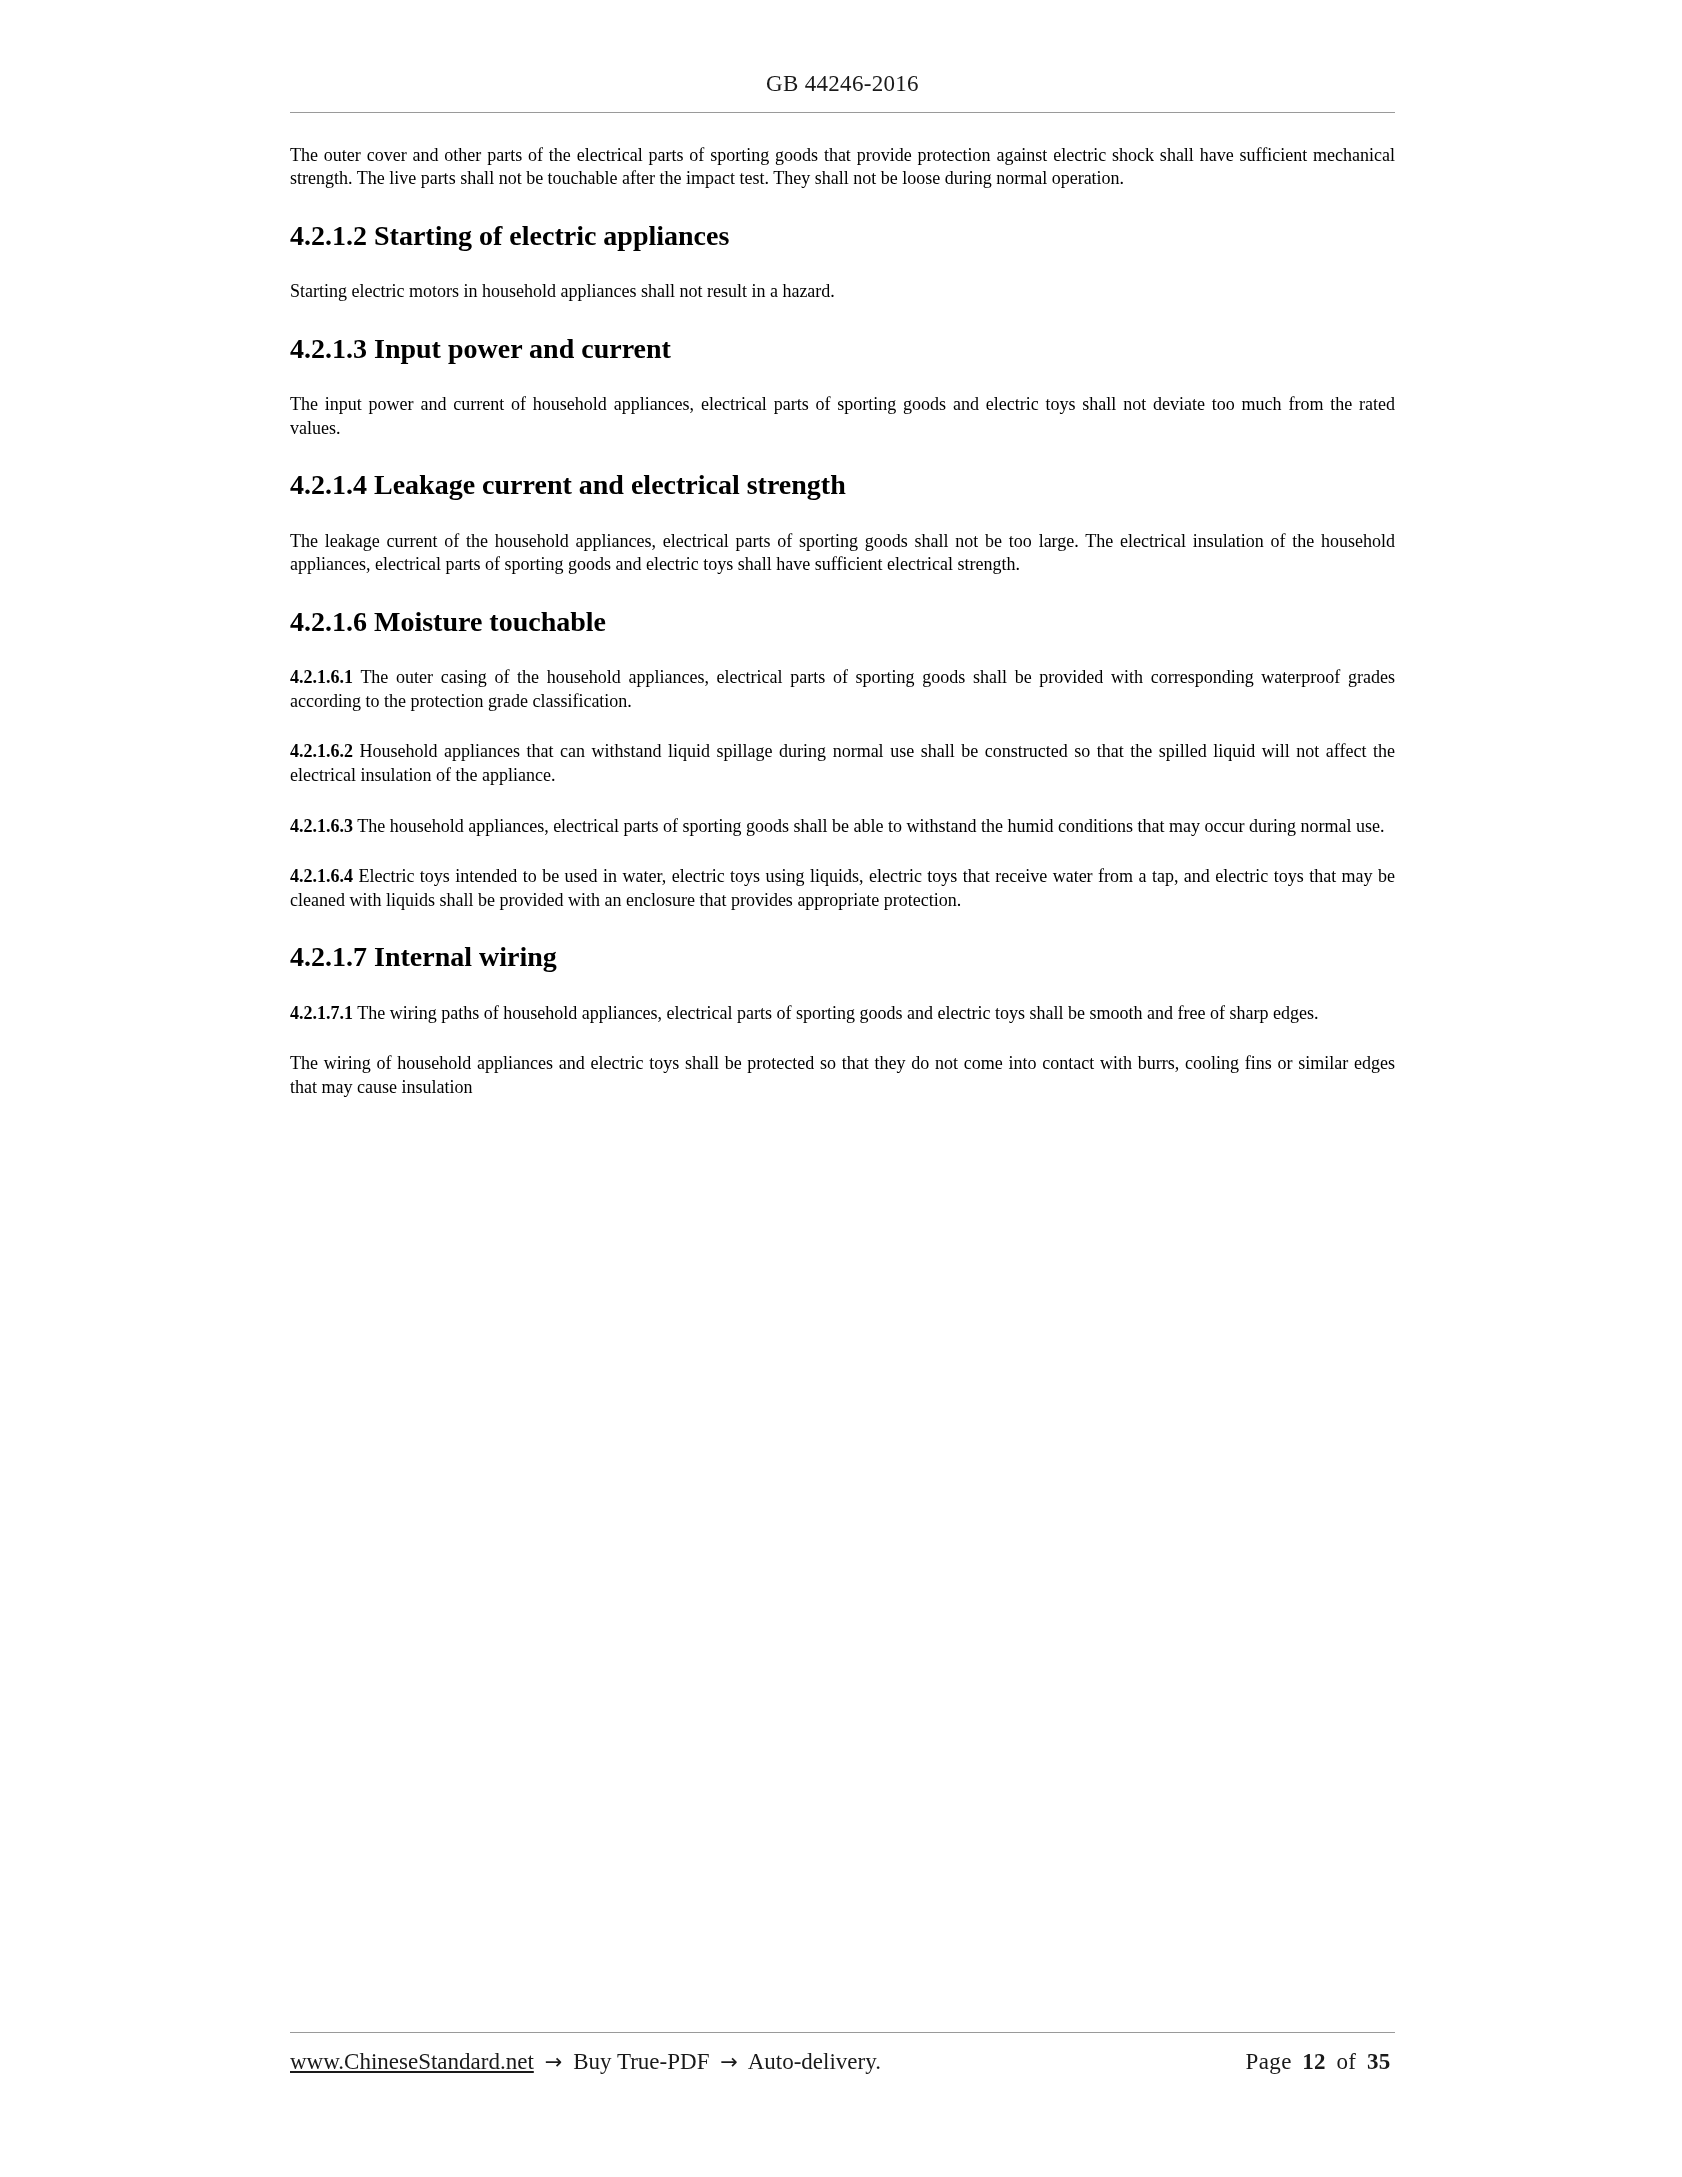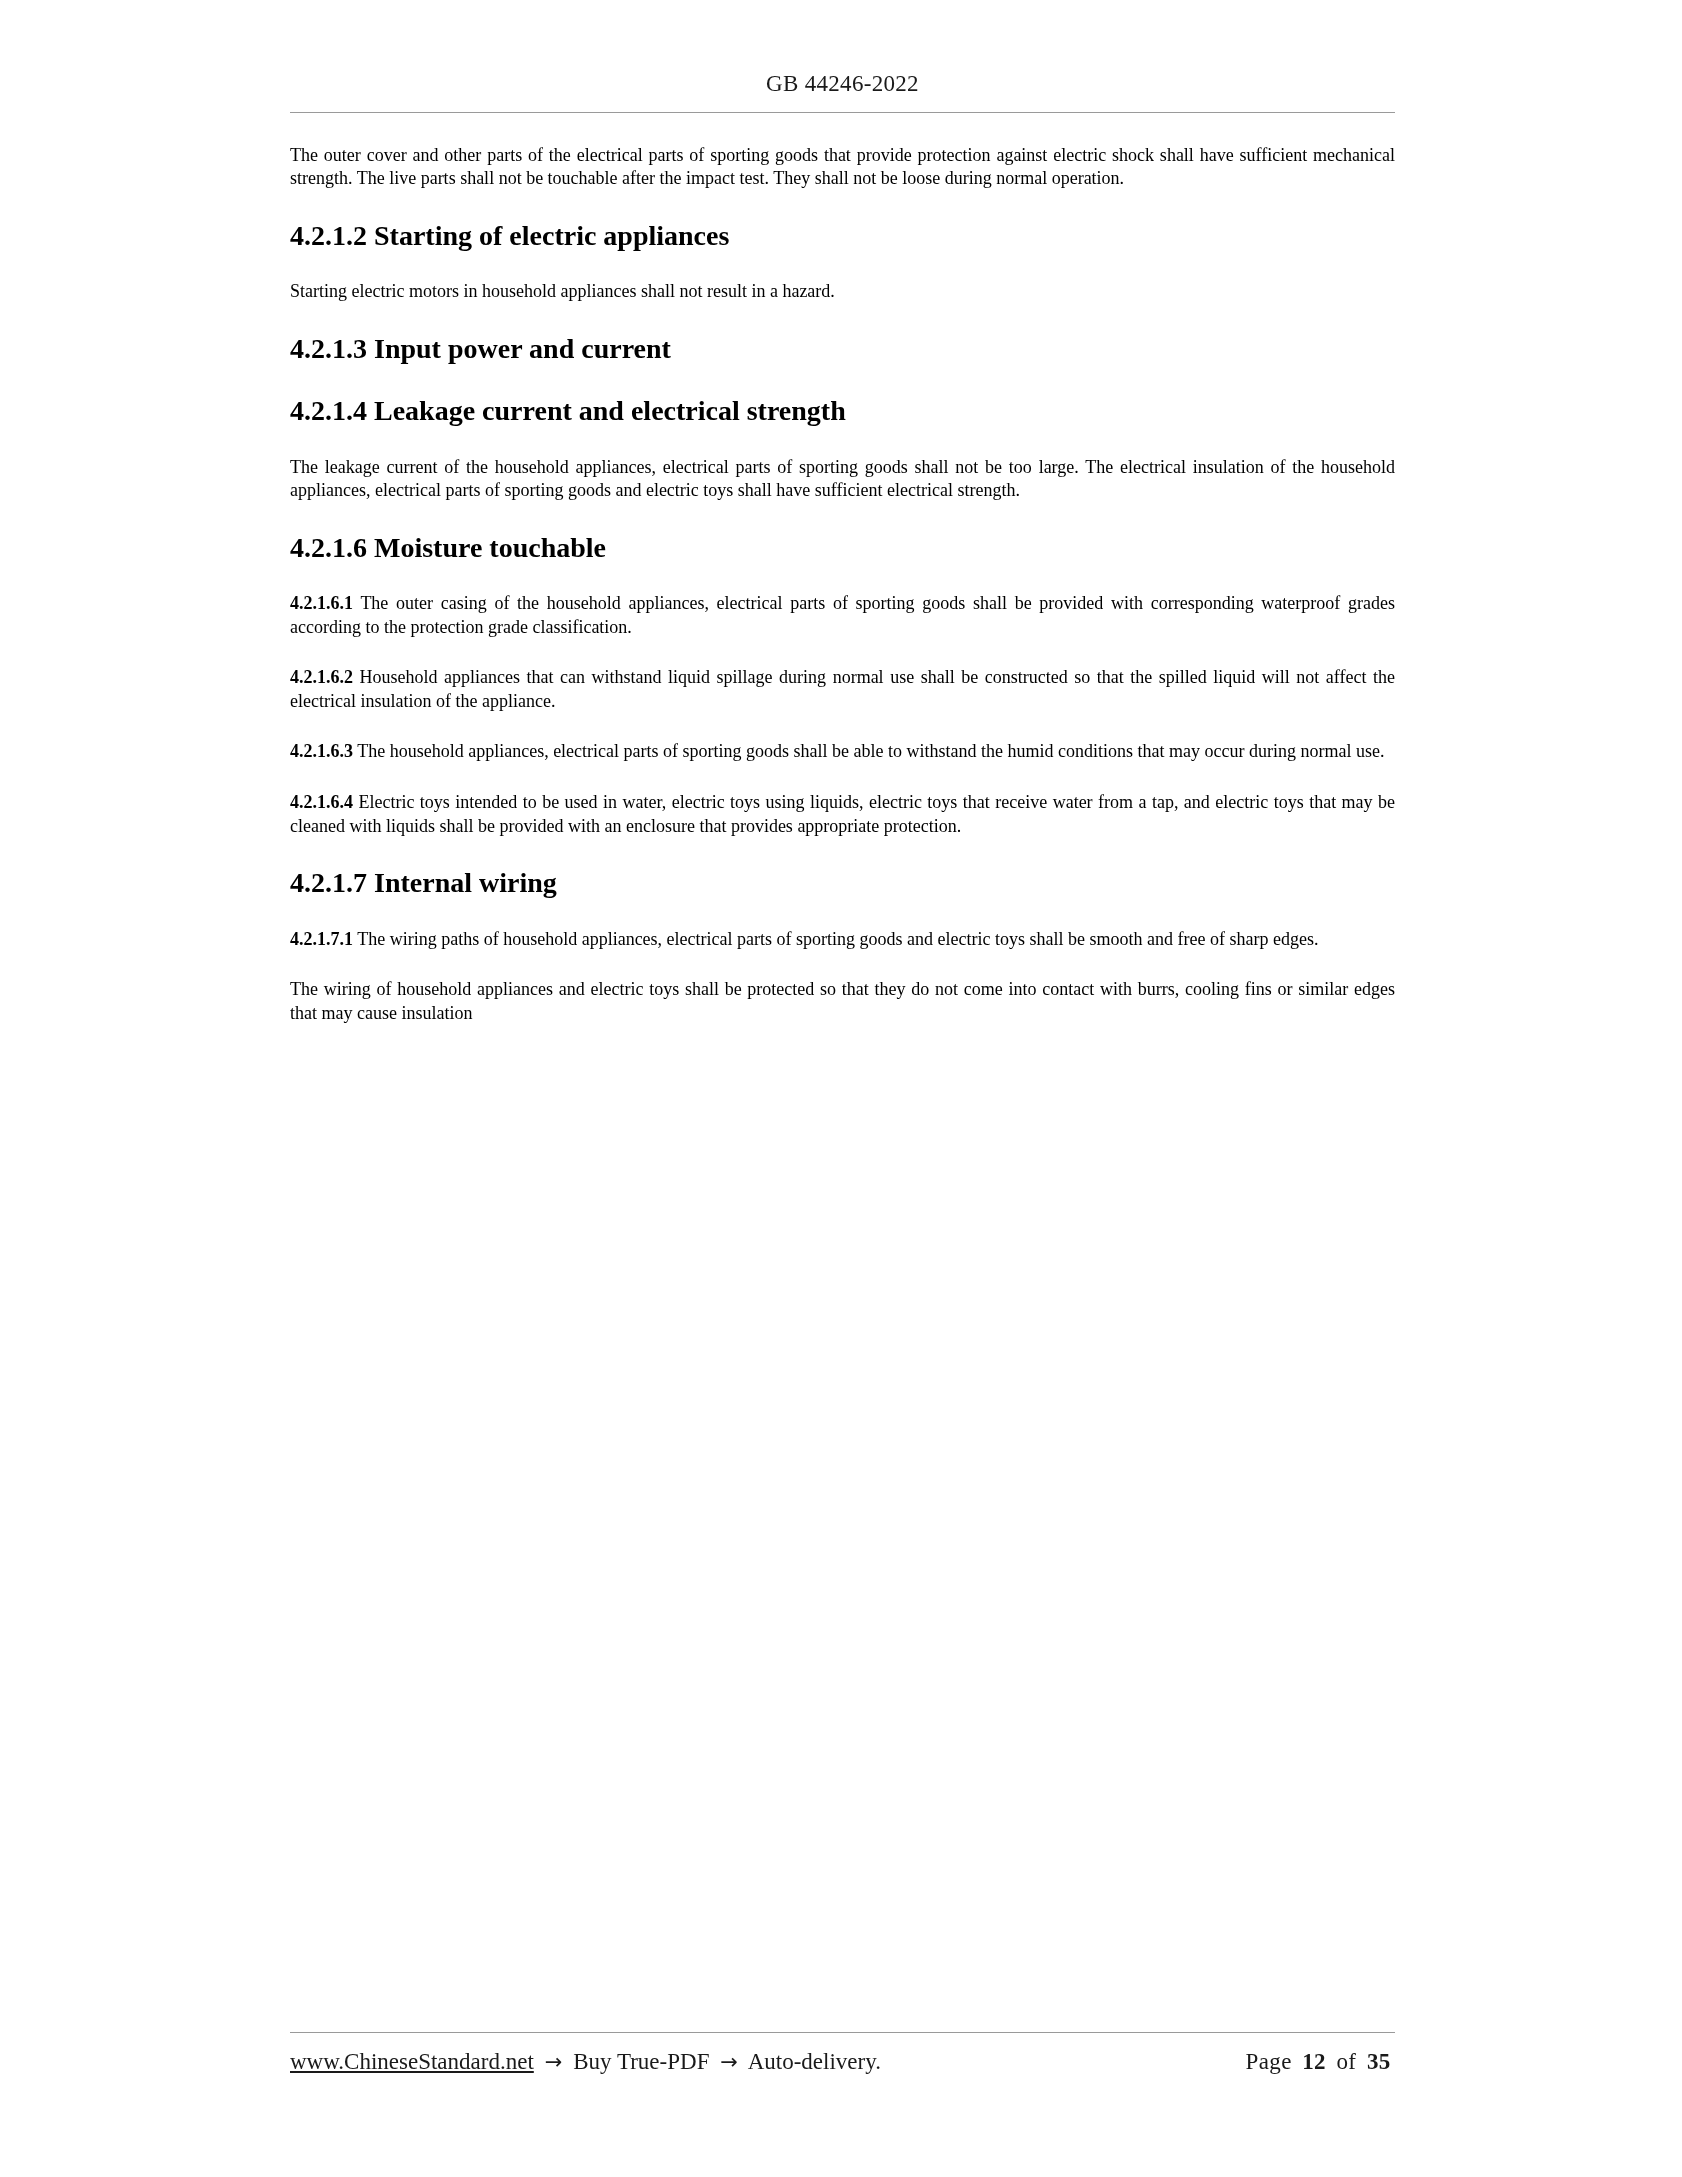--- a/index.html
+++ b/index.html
@@ -103,38 +103,39 @@
   }
 </style>
 </head>
 <body>
 
 <div class="page">
 
   <div class="content">
 
     <div class="header">
-      <div class="header-title">GB 44246-2022</div>
+      <div class="header-title">GB 44246-2016</div>
       <div class="rule"></div>
     </div>
 
     <div class="body-area">
 
       <p>The outer cover and other parts of the electrical parts of sporting goods that provide protection against electric shock shall have sufficient mechanical strength. The live parts shall not be touchable after the impact test. They shall not be loose during normal operation.</p>
 
       <h4>
         <span>4.2.1.2</span>
         <span>Starting of electric appliances</span>
       </h4>
       <p>Starting electric motors in household appliances shall not result in a hazard.</p>
 
       <h4>
         <span>4.2.1.3</span>
         <span>Input power and current</span>
       </h4>
+      <p>The input power and current of household appliances, electrical parts of sporting goods and electric toys shall not deviate too much from the rated values.</p>
 
       <h4>
         <span>4.2.1.4</span>
         <span>Leakage current and electrical strength</span>
       </h4>
       <p>The leakage current of the household appliances, electrical parts of sporting goods shall not be too large. The electrical insulation of the household appliances, electrical parts of sporting goods and electric toys shall have sufficient electrical strength.</p>
 
 
       <h4>
         <span>4.2.1.6</span>

